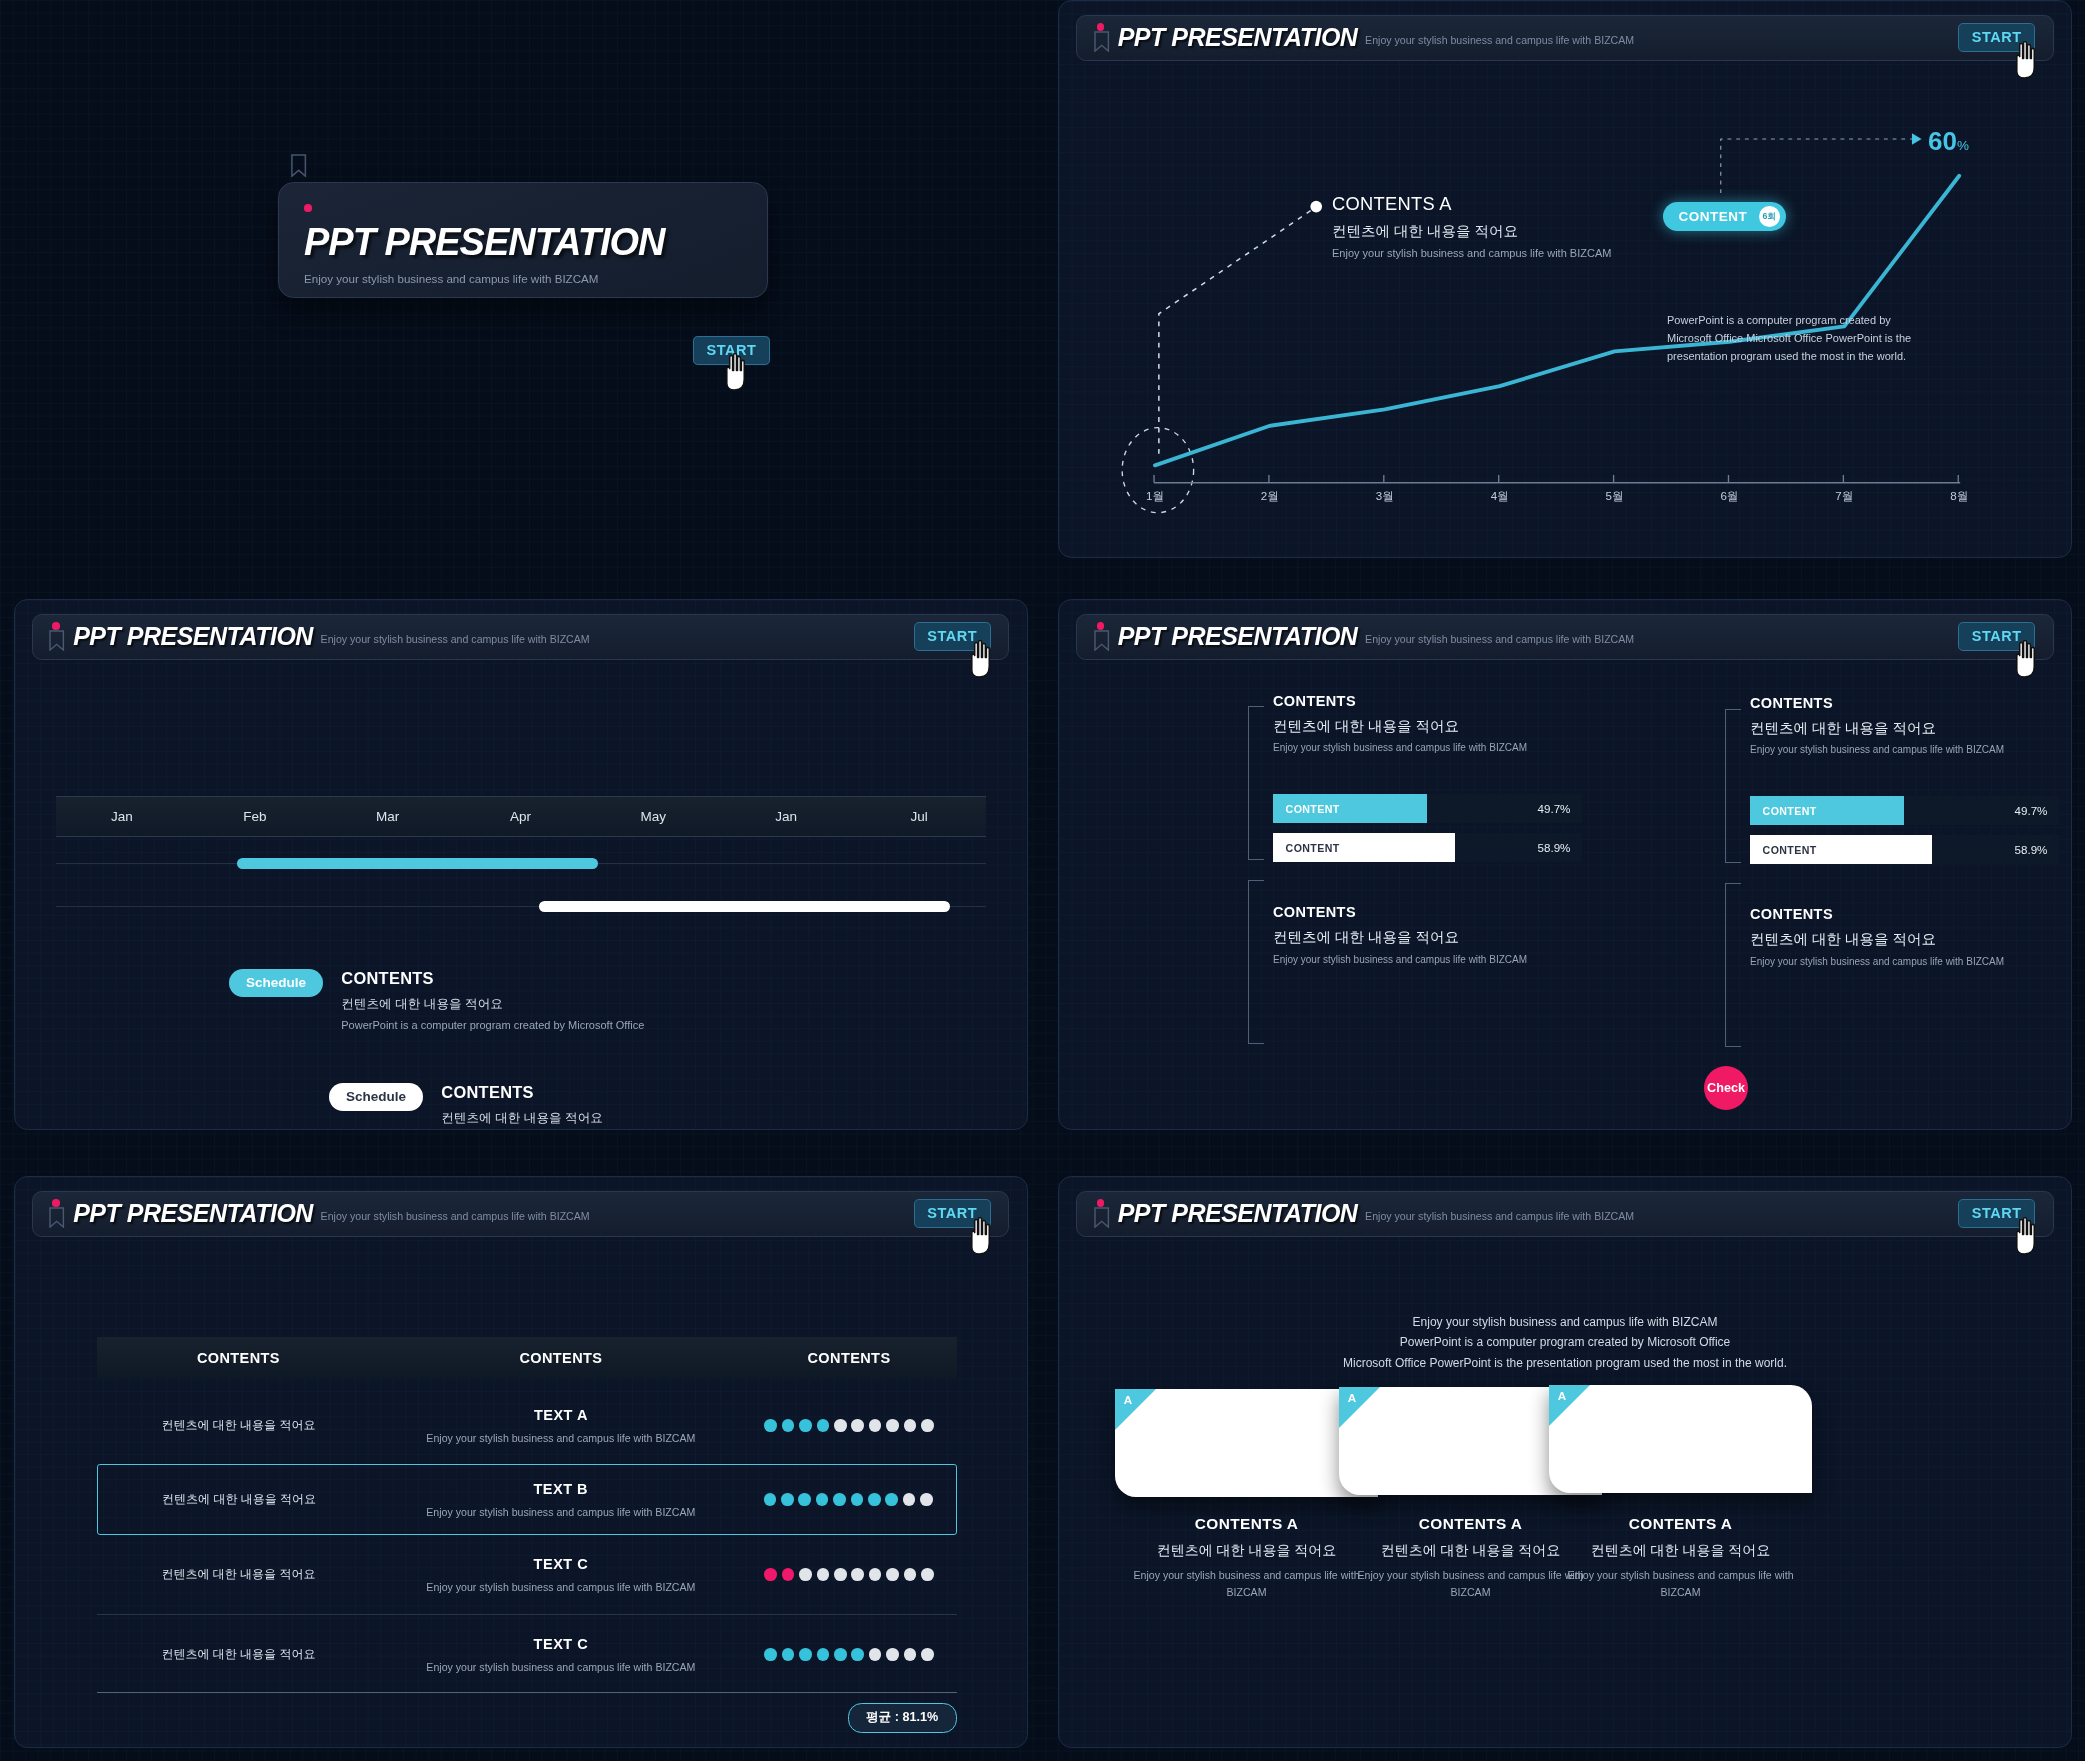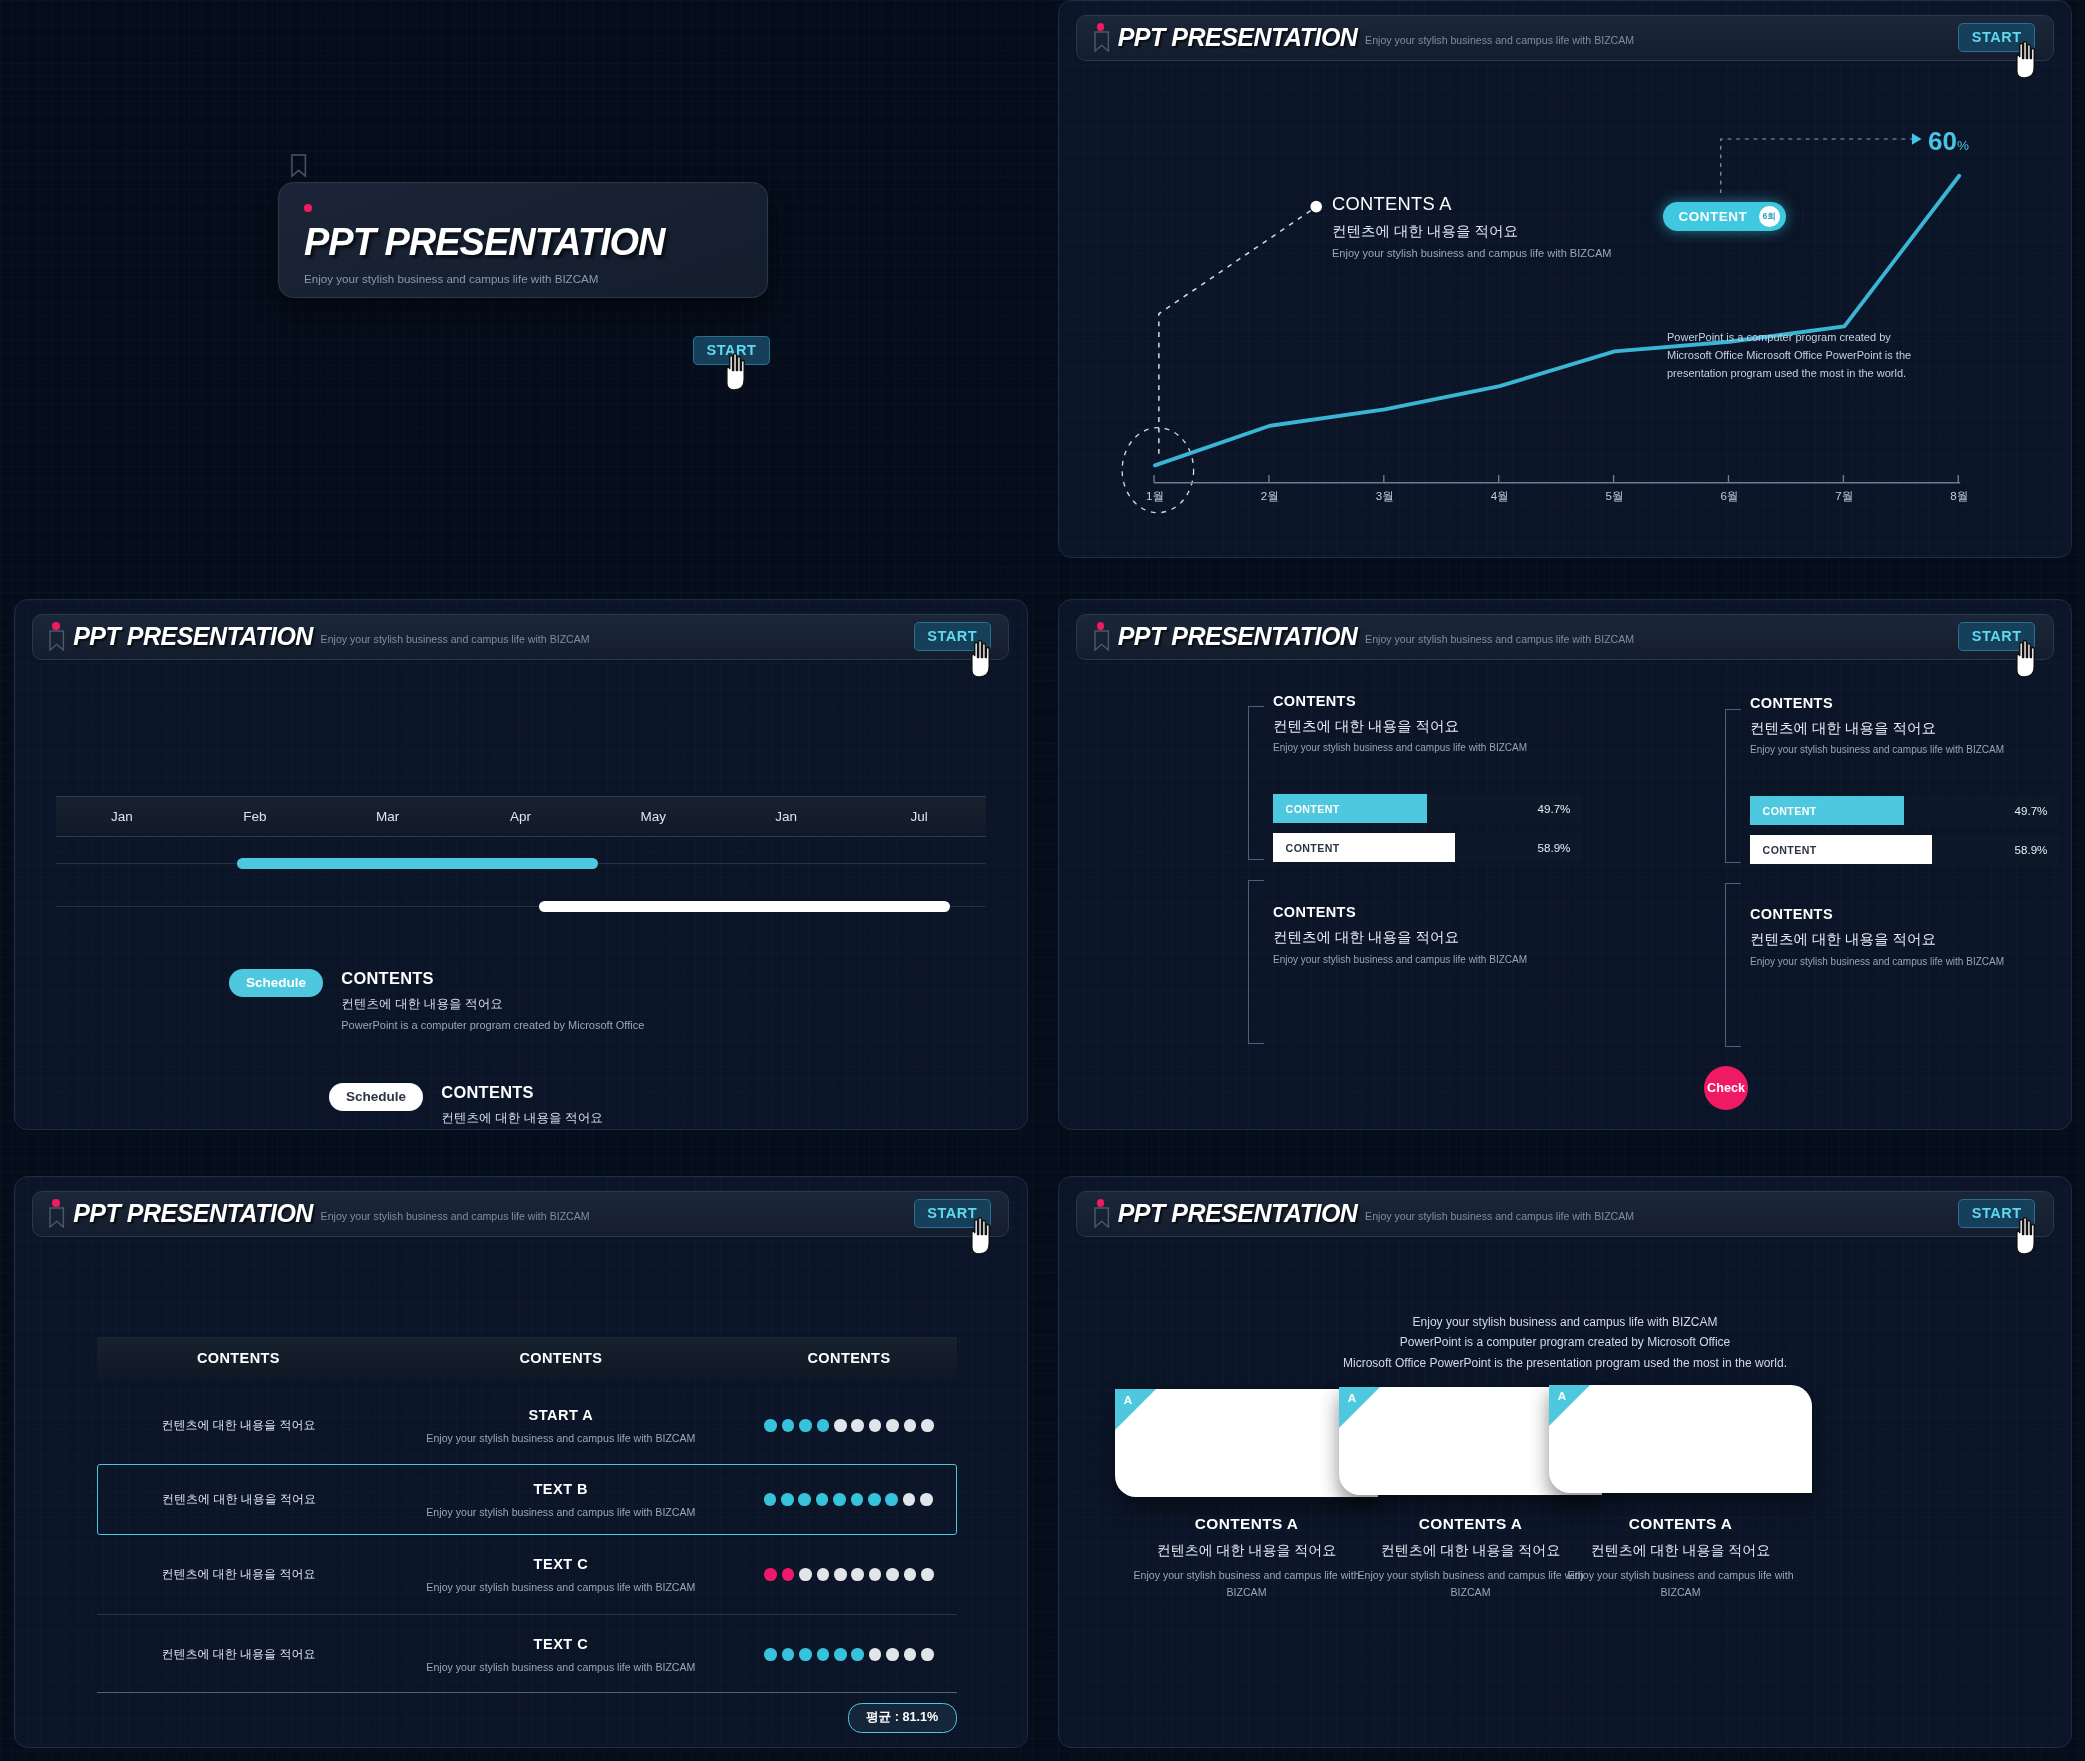--- a/index.html
+++ b/index.html
@@ -84,21 +84,21 @@
   .s1-start .startbtn { margin-right: 0; }
 
   
   #s2 { left: 1058px; top: 0; width: 1014px; height: 558px; }
   .chart-svg { position: absolute; left: 0; top: 0; }
   .ann-a { position: absolute; left: 1332px; top: 193px; }
   .ann-a .h { font-size: 18.3px; color: #fff; font-weight: 500; letter-spacing: 0.3px; }
   .ann-a .k { font-size: 14.5px; color: #dfe6ef; margin-top: 6.8px; }
   .ann-a .e { font-size: 11px; color: #9aa7b8; margin-top: 5.8px; }
   .para {
-    position: absolute; left: 1667px; top: 329px; width: 270px;
+    position: absolute; left: 1667px; top: 312px; width: 270px;
     font-size: 11px; color: #c7d0dd; line-height: 1.62;
   }
   .pill {
     position: absolute; left: 1663px; top: 202px;
     background: #3fc8e0; border-radius: 19.3px; height: 29px;
     display: flex; align-items: center; padding: 0 5.8px 0 15.4px;
     box-shadow: 0 0 13.5px rgba(63,200,224,.55);
   }
   .pill .lbl { color: #fff; font-size: 13.5px; font-weight: bold; letter-spacing: 0.5px; }
   .pill .badge {
@@ -459,21 +459,21 @@
 
     <div class="thead">
       <div style="width:33%">CONTENTS</div>
       <div style="width:42%">CONTENTS</div>
       <div style="width:25%">CONTENTS</div>
     </div>
 
     <div class="trow" style="top:212px;height:73px;">
       <div class="c1">컨텐츠에 대한 내용을 적어요</div>
       <div class="c2">
-        <div class="t">START A</div>
+        <div class="t">TEXT A</div>
         <div class="e">Enjoy your stylish business and campus life with BIZCAM</div>
       </div>
       <div class="c3">
         <span class="dot10 cy"></span>
           <span class="dot10 cy"></span>
           <span class="dot10 cy"></span>
           <span class="dot10 cy"></span>
         <span class="dot10 gy"></span>
           <span class="dot10 gy"></span>
           <span class="dot10 gy"></span>

